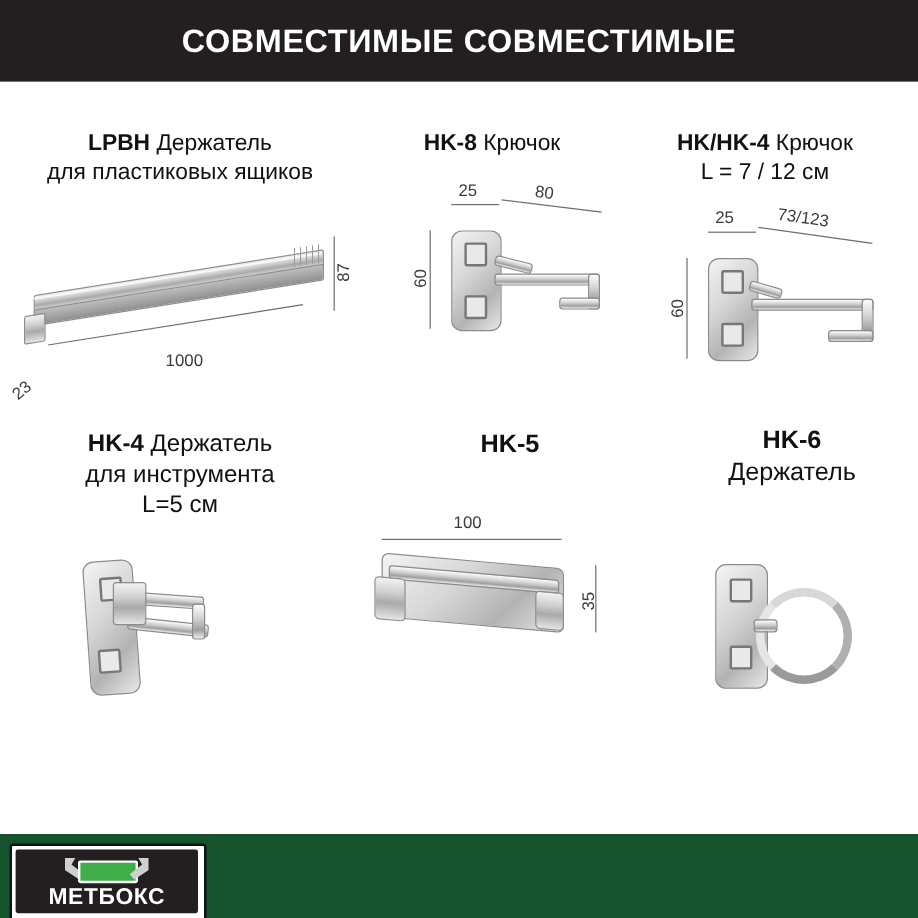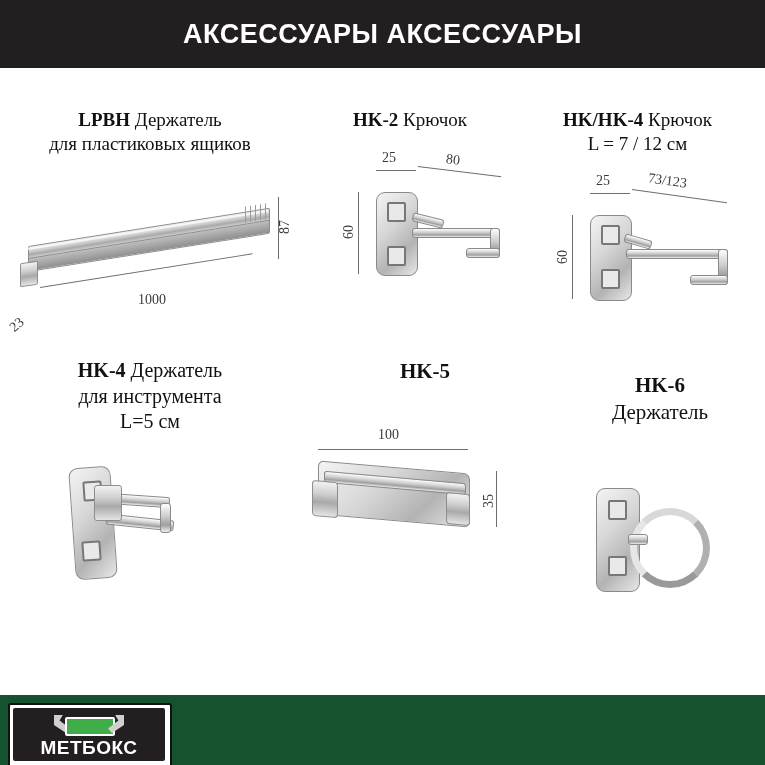--- a/index.html
+++ b/index.html
@@ -41,21 +41,20 @@
     text-align: center;
   }
 
   
   .grid {
     position: absolute;
     left: 0;
     top: 68px;
     width: 765px;
     height: 620px;
-    font-family: Liberation Serif, serif;
   }
   .cell {
     position: absolute;
   }
   .cell-title {
     text-align: center;
     font-size: 19px;
     color: #111111;
     line-height: 1.28;
   }
@@ -194,21 +193,21 @@
     position: absolute;
     background: #6e6e6e;
   }
 </style>
 </head>
 <body>
 
 <div class="page">
 
   <div class="header">
-    <div class="header-title">АКСЕССУАРЫ АКСЕССУАРЫ</div>
+    <div class="header-title">СОВМЕСТИМЫЕ СОВМЕСТИМЫЕ</div>
   </div>
 
   <div class="grid">
 
     <div class="cell" style="left:10px; top:40px; width:280px; height:240px;">
       <div class="cell-title">
         <span class="code">LPBH</span>
         <span>Держатель</span>
         <span class="sub">для пластиковых ящиков</span>
       </div>
@@ -234,21 +233,21 @@
 
         <div class="lline" style="left:30px; top:130px; width:215px; height:1px; transform:rotate(-9deg); transform-origin:0 0;"></div>
         <div class="dim" style="left:128px; top:135px;">1000</div>
 
         <div class="dim" style="left:0px; top:160px; transform:rotate(-40deg);">23</div>
       </div>
     </div>
 
     <div class="cell" style="left:300px; top:40px; width:220px; height:240px;">
       <div class="cell-title">
-        <span class="code">HK-2</span>
+        <span class="code">HK-8</span>
         <span>Крючок</span>
       </div>
 
       <div class="art" style="height:180px;">
 
         <div class="plate" style="left:76px; top:60px; width:40px; height:82px;"></div>
         <div class="slot" style="left:87px; top:70px; width:15px; height:16px;"></div>
         <div class="slot" style="left:87px; top:114px; width:15px; height:16px;"></div>
 
         <div class="rod" style="left:112px; top:96px; width:86px; height:8px;"></div>
@@ -323,21 +322,21 @@
         <div class="metal" style="position:absolute; left:12px; top:48px; width:24px; height:34px; border-radius:4px; transform:skewY(5deg);"></div>
         <div class="metal" style="position:absolute; left:146px; top:60px; width:22px; height:30px; border-radius:4px; transform:skewY(5deg);"></div>
 
         <div class="lline" style="left:18px; top:16px; width:150px; height:1px;"></div>
         <div class="dim" style="left:78px; top:-6px;">100</div>
         <div class="lline" style="left:196px; top:38px; width:1px; height:56px;"></div>
         <div class="dim vert" style="left:182px; top:60px;">35</div>
       </div>
     </div>
 
-    <div class="cell" style="left:560px; top:304px; width:200px; height:310px;">
+    <div class="cell" style="left:560px; top:286px; width:200px; height:310px;">
       <div class="cell-title" style="font-size:21px;">
         <span class="code">HK-6</span>
         <span class="sub">Держатель</span>
       </div>
 
       <div class="art" style="height:180px; margin-top:48px;">
         <div class="plate" style="left:36px; top:14px; width:42px; height:102px;"></div>
         <div class="slot" style="left:48px; top:26px; width:15px; height:16px;"></div>
         <div class="slot" style="left:48px; top:82px; width:15px; height:16px;"></div>
         <div class="ring" style="left:70px; top:34px; width:66px; height:66px;"></div>

